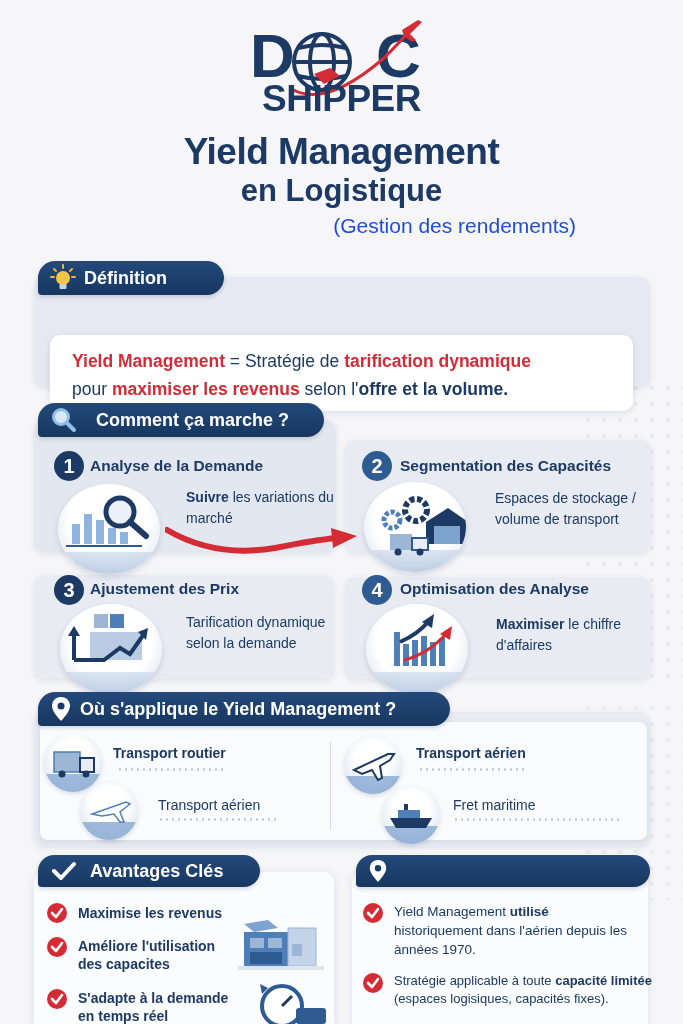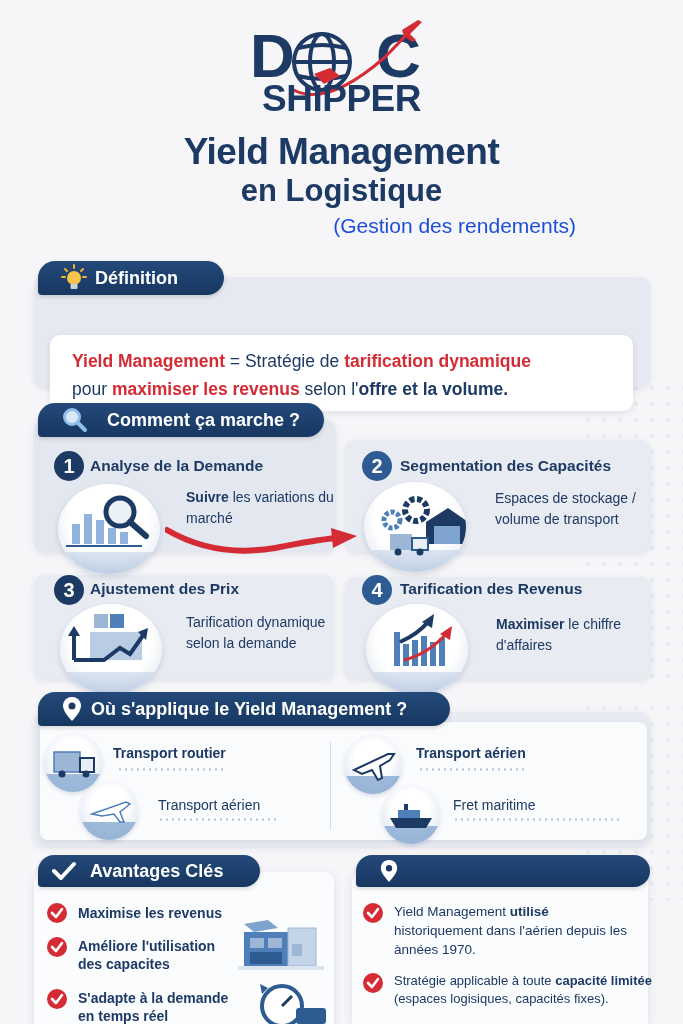--- a/index.html
+++ b/index.html
@@ -44,21 +44,21 @@
 
   
   .panel {
     position: absolute; background: #e6e9f1; border-radius: 10px;
     box-shadow: 0 2px 6px rgba(30,50,90,0.10);
   }
   .pill {
     position: absolute; height: 34px; background: linear-gradient(#24497a, #163760);
     border-radius: 17px 17px 17px 4px; color: #fff;
     font-family: "Liberation Sans", sans-serif; font-weight: bold; font-size: 18px;
-    display: flex; align-items: center; padding-left: 23px; gap: 8px;
+    display: flex; align-items: center; padding-left: 12px; gap: 8px;
     box-shadow: 0 2px 4px rgba(0,0,0,0.15);
   }
   .pill svg { flex: none; }
 
   .def-card {
     position: absolute; left: 50px; top: 304px; width: 583px; height: 76px;
     background: #fff; border-radius: 10px; box-shadow: 0 2px 6px rgba(30,50,90,0.12);
     font-family: "Liberation Sans", sans-serif; font-size: 17.5px; color: #1c3a64;
     padding: 12px 0 0 22px; line-height: 28px; margin-top: 31px;
   }
@@ -261,21 +261,21 @@
     <path d="M8 32 L14 22 L20 32 Z" fill="#1c3a64"></path>
     <path d="M14 56 L44 56 L60 44 L70 50 L84 30" fill="none" stroke="#1c3a64" stroke-width="4"></path>
     <path d="M78 28 L88 24 L86 36 Z" fill="#1c3a64"></path>
   </svg>
 </div>
 <div class="step-desc" style="left:186px;top:612px;width:150px;">
   <span>Tarification dynamique selon la demande</span>
 </div>
 
 <div class="step-num alt" style="left:362px;top:575px;">4</div>
-<div class="step-title" style="left:400px;top:580px;">Tarification des Revenus</div>
+<div class="step-title" style="left:400px;top:580px;">Optimisation des Analyse</div>
 <div class="step-circle" style="left:366px;top:604px;">
   <svg width="102" height="90" viewBox="0 0 102 90">
     <g fill="#4f7fb8">
       <rect x="28" y="28" width="6" height="34"></rect>
         <rect x="37" y="40" width="6" height="22"></rect>
       <rect x="46" y="36" width="6" height="26"></rect>
         <rect x="55" y="32" width="6" height="30"></rect>
       <rect x="64" y="38" width="6" height="24"></rect>
         <rect x="73" y="34" width="6" height="28"></rect>
     </g>

